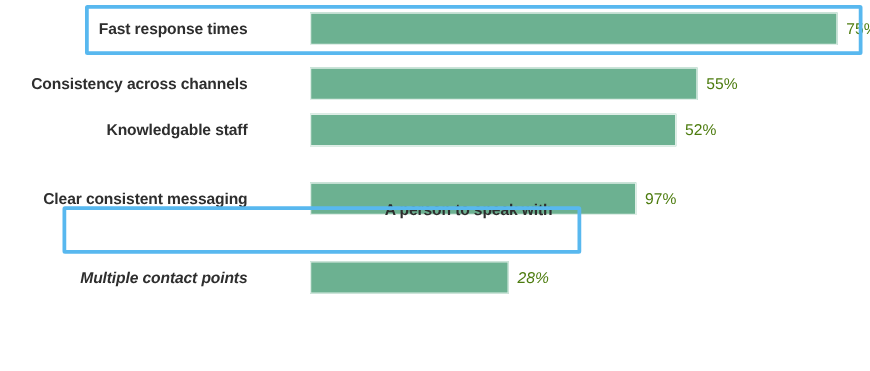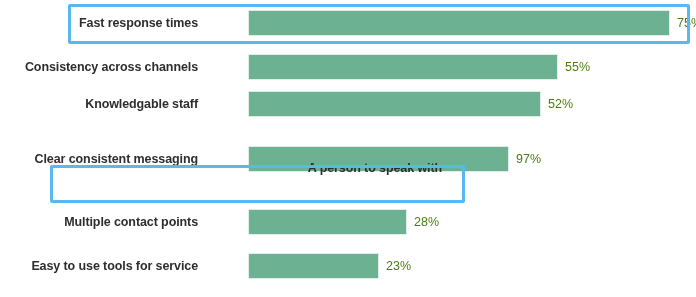--- a/index.html
+++ b/index.html
@@ -115,33 +115,26 @@
   </div>
 
   <div class="row" style="top:161px;flex-direction:column;">
     <div class="row-label">A person to speak with</div>
     <div class="bar-wrap">
       <div class="bar" style="width:209px;"></div>
       <div class="bar-value">37%</div>
     </div>
   </div>
 
-  <div class="row" style="top:203px;">
+  <div class="row" style="top:203px;font-style:italic;">
     <div class="row-label">Multiple contact points</div>
     <div class="bar-wrap">
       <div class="bar" style="width:159px;"></div>
       <div class="bar-value">28%</div>
     </div>
   </div>
 
-  <div class="row" style="top:247px;">
-    <div class="row-label">Easy to use tools for service</div>
-    <div class="bar-wrap">
-      <div class="bar" style="width:131px;"></div>
-      <div class="bar-value">23%</div>
-    </div>
-  </div>
 
   <div class="highlight" style="left:68px; top:4px; width:622px; height:40px;"></div>
 
   <div class="highlight" style="left:50px; top:165px; width:415px; height:38px;"></div>
 
 </div>
 
 </body></html>

